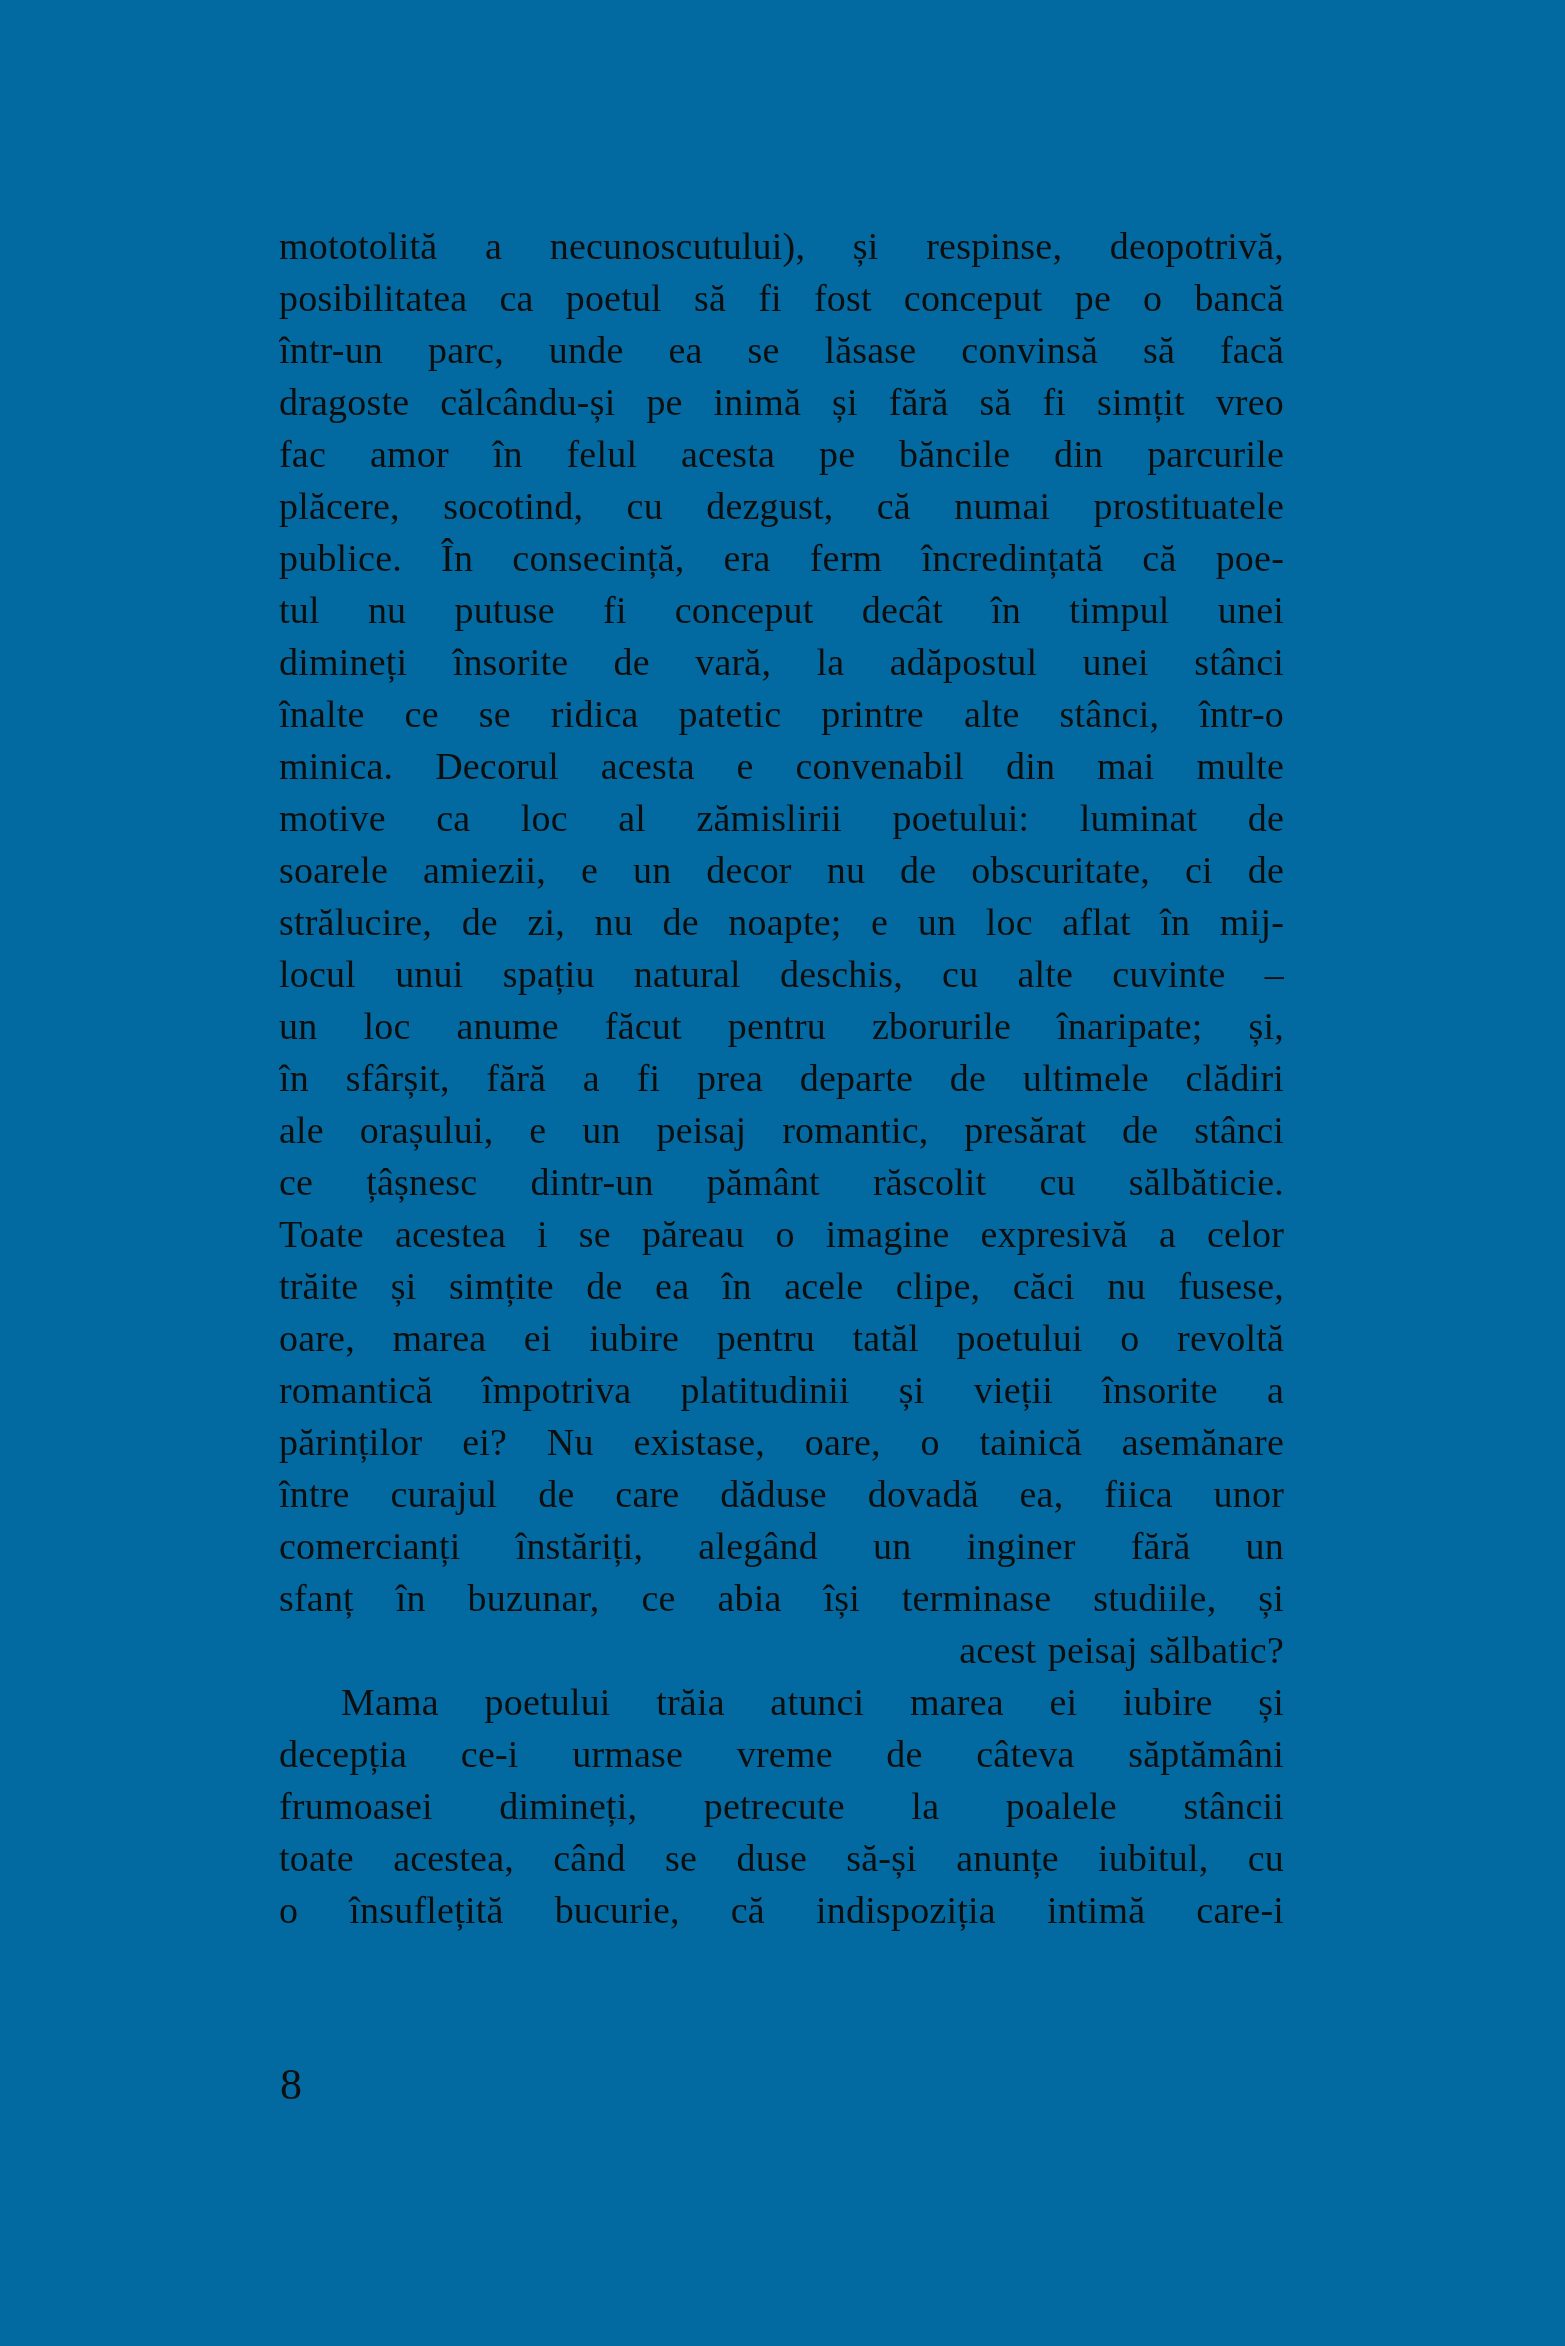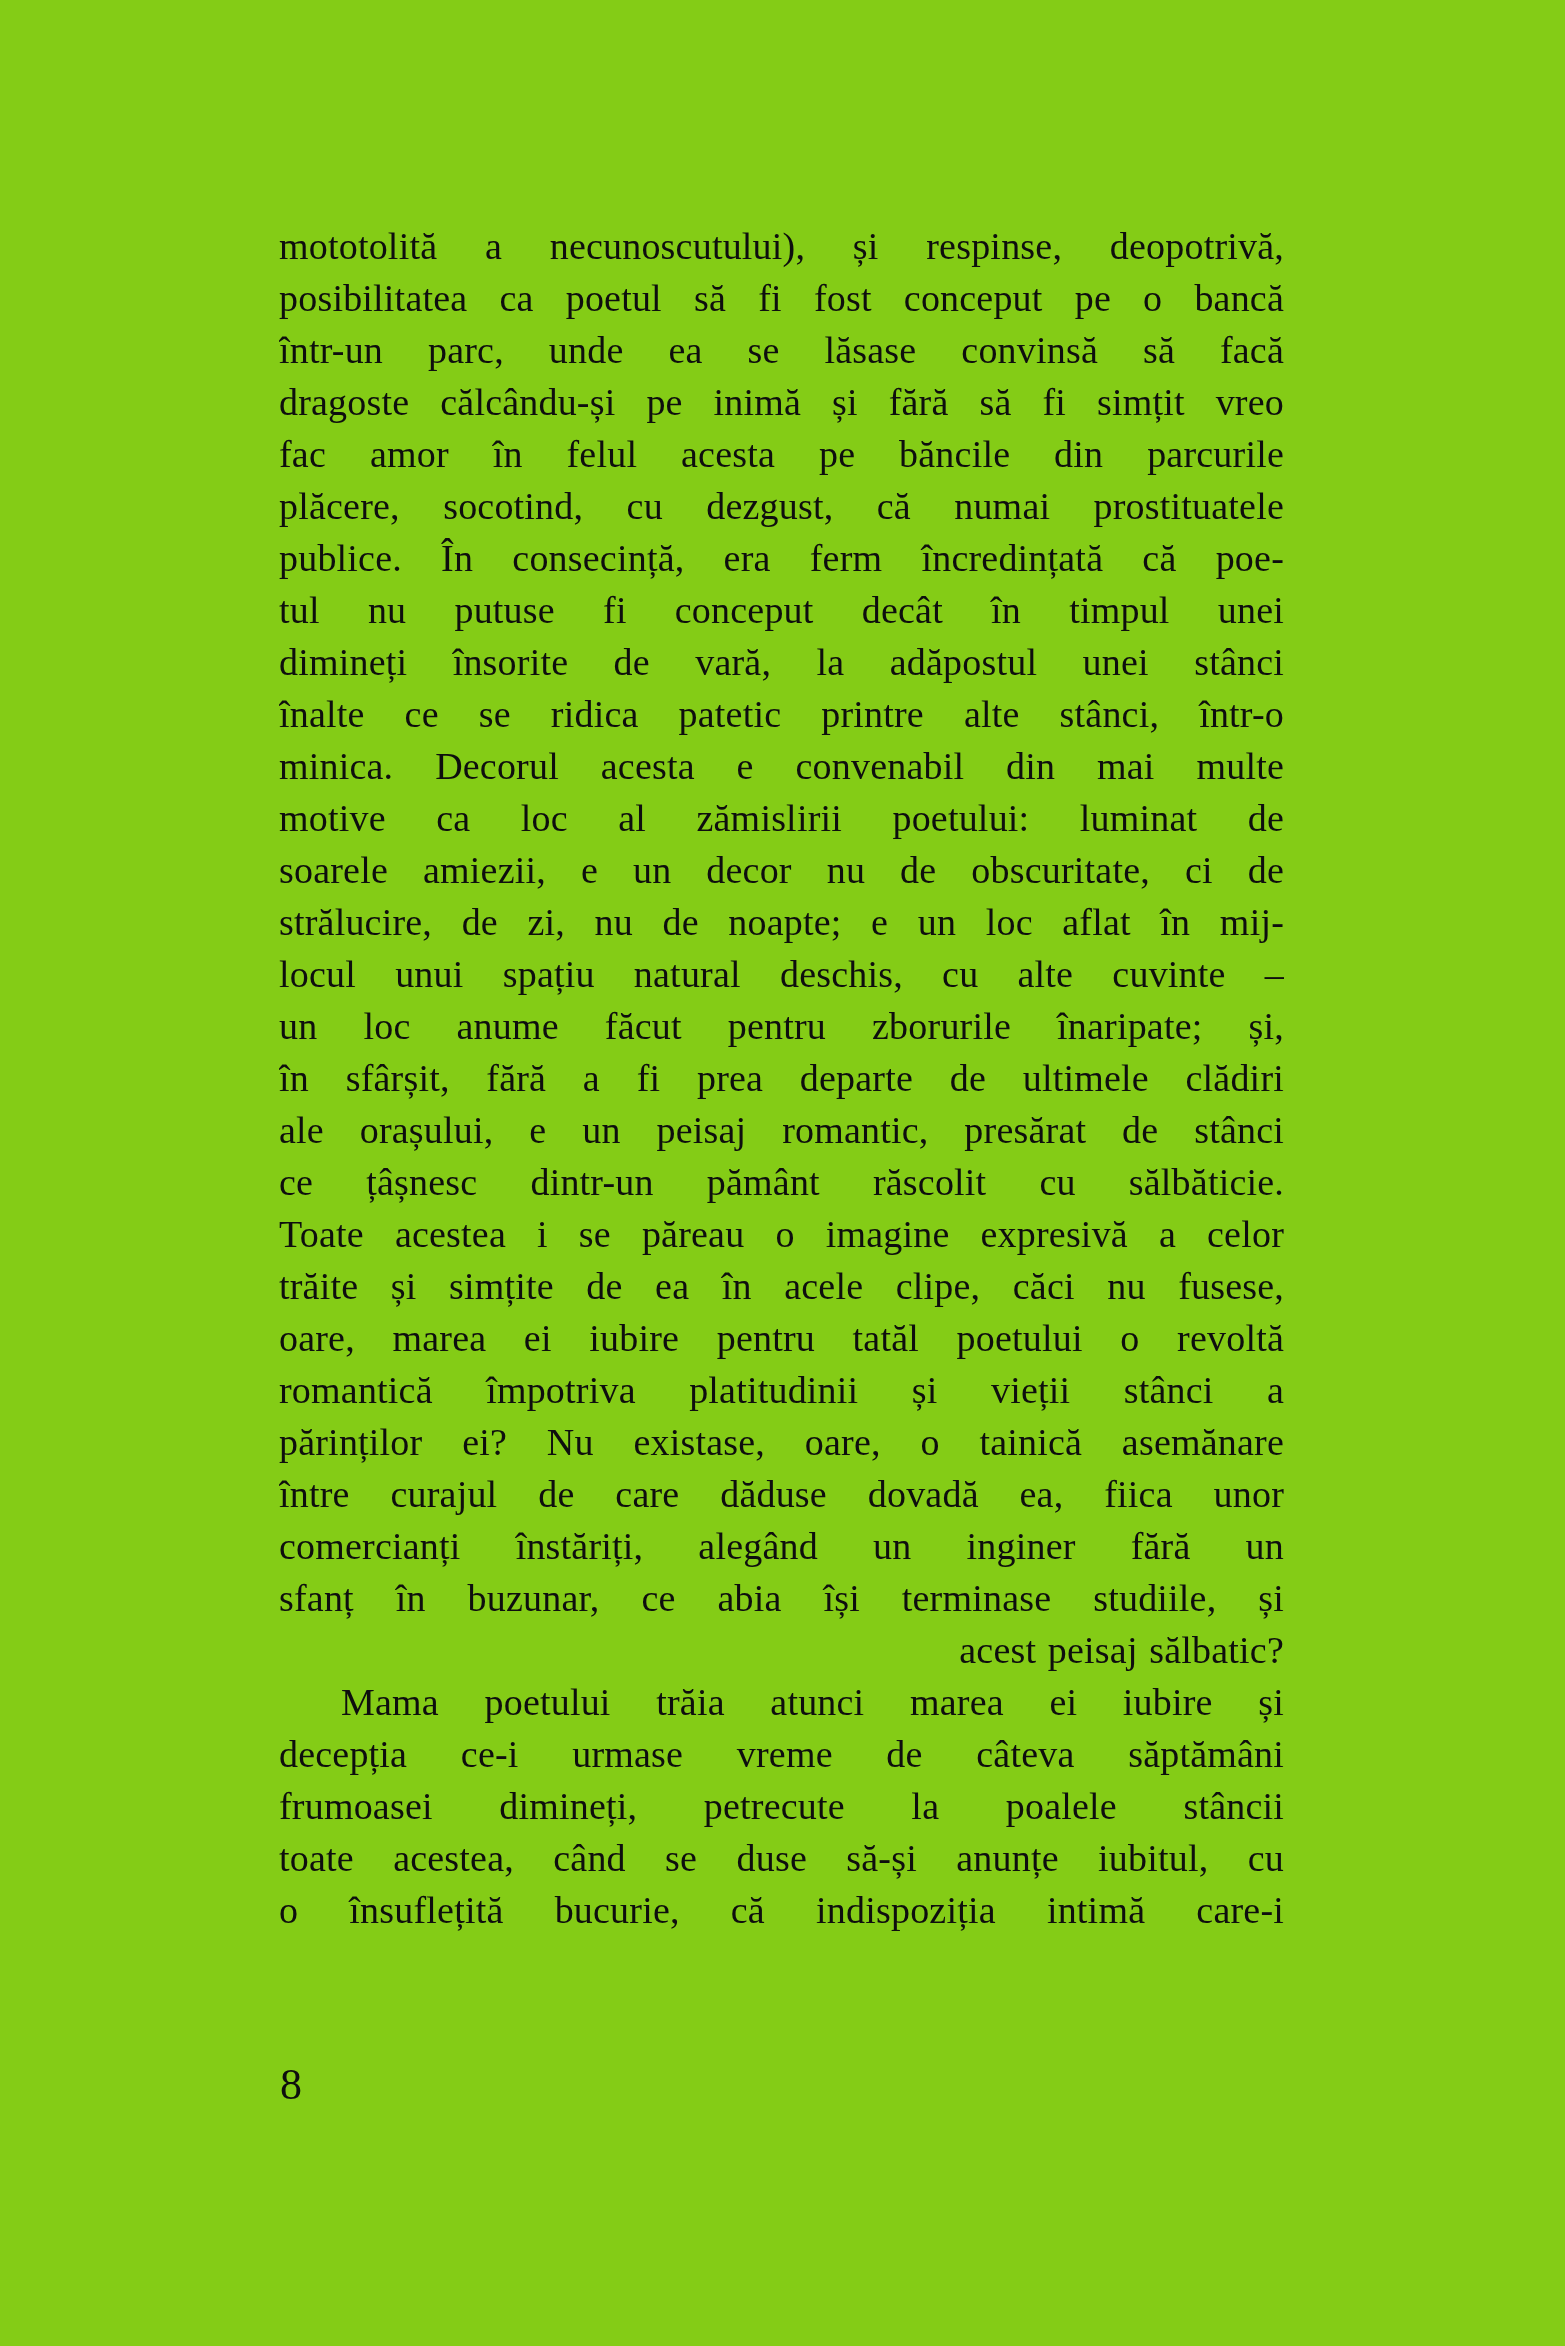--- a/index.html
+++ b/index.html
@@ -11,21 +11,21 @@
     position: relative;
     width: 1565px;
     height: 2347px;
     font-family: "Liberation Serif", "DejaVu Serif", serif;
     color: #0e0e0e;
     overflow: hidden;
   }
   .scan-page {
     position: absolute;
     inset: 0;
-    background: #84cc16;
+    background: #0369a1;
   }
   .text-block {
     position: absolute;
     left: 279px;
     top: 220px;
     width: 1005px;
   }
   .para { margin: 0; padding: 0; }
   .line {
     font-size: 38px;
@@ -77,21 +77,21 @@
       <div class="line">soarele amiezii, e un decor nu de obscuritate, ci de</div>
       <div class="line">strălucire, de zi, nu de noapte; e un loc aflat în mij-</div>
       <div class="line">locul unui spațiu natural deschis, cu alte cuvinte –</div>
       <div class="line">un loc anume făcut pentru zborurile înaripate; și,</div>
       <div class="line">în sfârșit, fără a fi prea departe de ultimele clădiri</div>
       <div class="line">ale orașului, e un peisaj romantic, presărat de stânci</div>
       <div class="line">ce țâșnesc dintr-un pământ răscolit cu sălbăticie.</div>
       <div class="line">Toate acestea i se păreau o imagine expresivă a celor</div>
       <div class="line">trăite și simțite de ea în acele clipe, căci nu fusese,</div>
       <div class="line">oare, marea ei iubire pentru tatăl poetului o revoltă</div>
-      <div class="line">romantică împotriva platitudinii și vieții stânci a</div>
+      <div class="line">romantică împotriva platitudinii și vieții însorite a</div>
       <div class="line">părinților ei? Nu existase, oare, o tainică asemănare</div>
       <div class="line">între curajul de care dăduse dovadă ea, fiica unor</div>
       <div class="line">comercianți înstăriți, alegând un inginer fără un</div>
       <div class="line">sfanț în buzunar, ce abia își terminase studiile, și</div>
       <div class="line short">acest peisaj sălbatic?</div>
     </div>
     <div class="para">
       <div class="line indent">Mama poetului trăia atunci marea ei iubire și</div>
       <div class="line">decepția ce-i urmase vreme de câteva săptămâni</div>
       <div class="line">frumoasei dimineți, petrecute la poalele stâncii</div>

